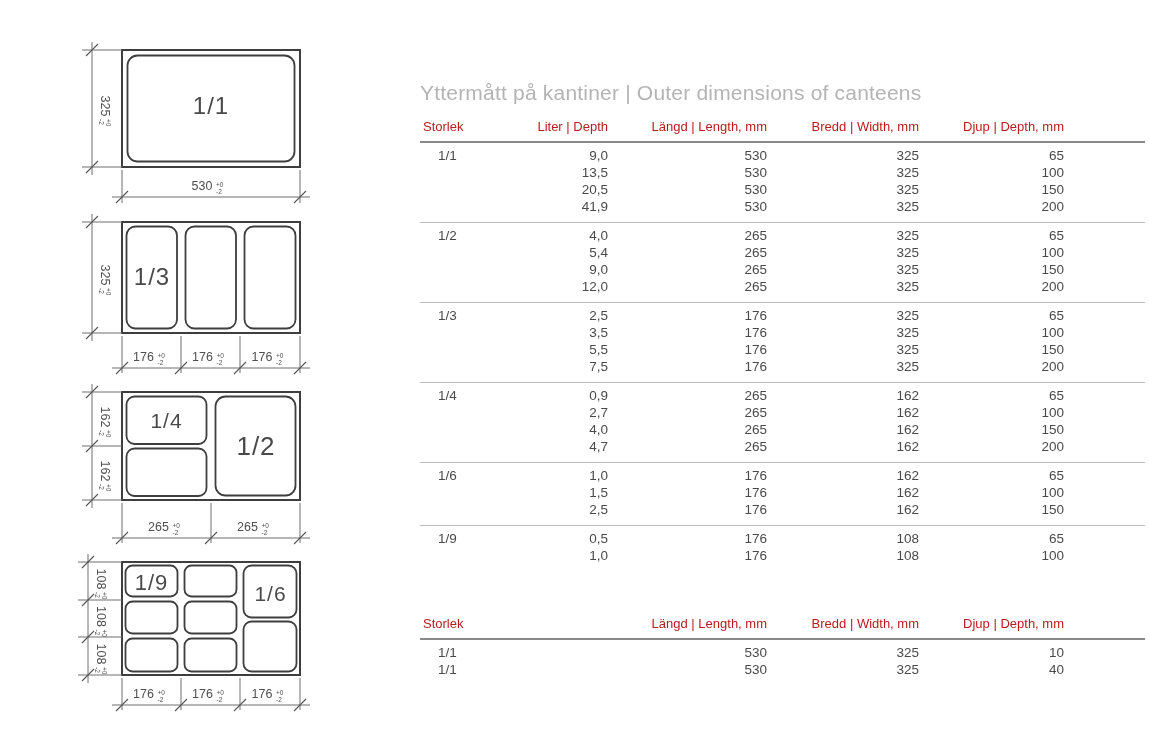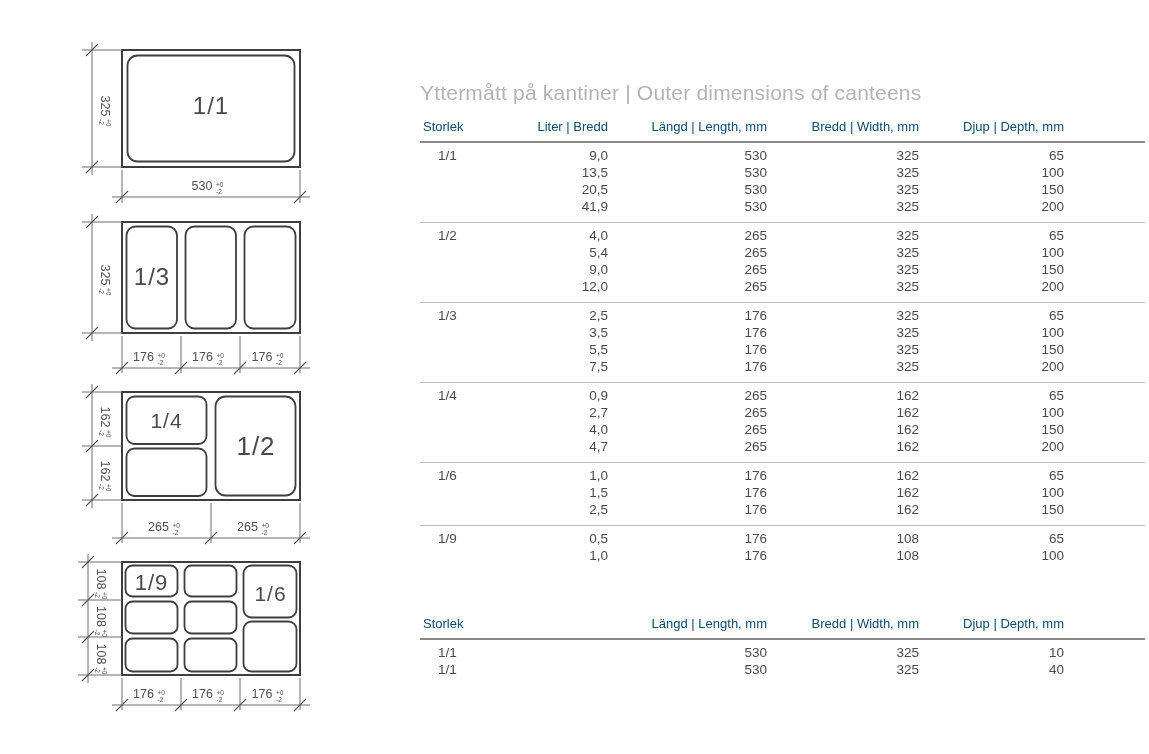--- a/index.html
+++ b/index.html
@@ -19,21 +19,21 @@
   
   .sec{position:absolute;left:420px;width:726px;}
   #canteens-sec{top:46px;margin-top:36px;}
   #trays-sec{top:616px;}
   h2{
     font-size:21px;font-weight:400;color:#b4b4b4;margin:0 0 15px 0;
     letter-spacing:.2px;line-height:1.05;
   }
   table{border-collapse:collapse;width:725px;table-layout:fixed;}
   th{
-    font-weight:400;font-size:13px;color:#0c4a6e;
+    font-weight:400;font-size:13px;color:#b91c1c;
     padding:0 0 7px 0;border-bottom:2px solid #8a8a8a;white-space:nowrap;
   }
   th.l{text-align:left;padding-left:3px;}
   th.r{text-align:right;}
   td{font-size:13.5px;line-height:14px;color:#4a4a4a;padding:1.5px 0;vertical-align:top;}
   td.size{text-align:center;}
   td.num{text-align:right;}
   tbody tr:first-child td{padding-top:6px;}
   tbody tr:last-child td{padding-bottom:8px;}
   tbody.grp + tbody.grp{border-top:1px solid #bcbcbc;}
@@ -222,21 +222,21 @@
       <col style="width:55px">
         <col style="width:133px">
         <col style="width:159px">
       <col style="width:152px">
         <col style="width:145px">
         <col style="width:81px">
     </colgroup>
     <thead>
       <tr>
         <th class="l">Storlek</th>
-        <th class="r">Liter | Bredd</th>
+        <th class="r">Liter | Depth</th>
         <th class="r">Längd | Length, mm</th>
         <th class="r">Bredd | Width, mm</th>
         <th class="r">Djup | Depth, mm</th>
         <th class="r"></th>
       </tr>
     </thead>
   <tbody class="grp">
         <tr>
           <td class="size" rowspan="4">1/1</td>
           <td class="num">9,0</td>

